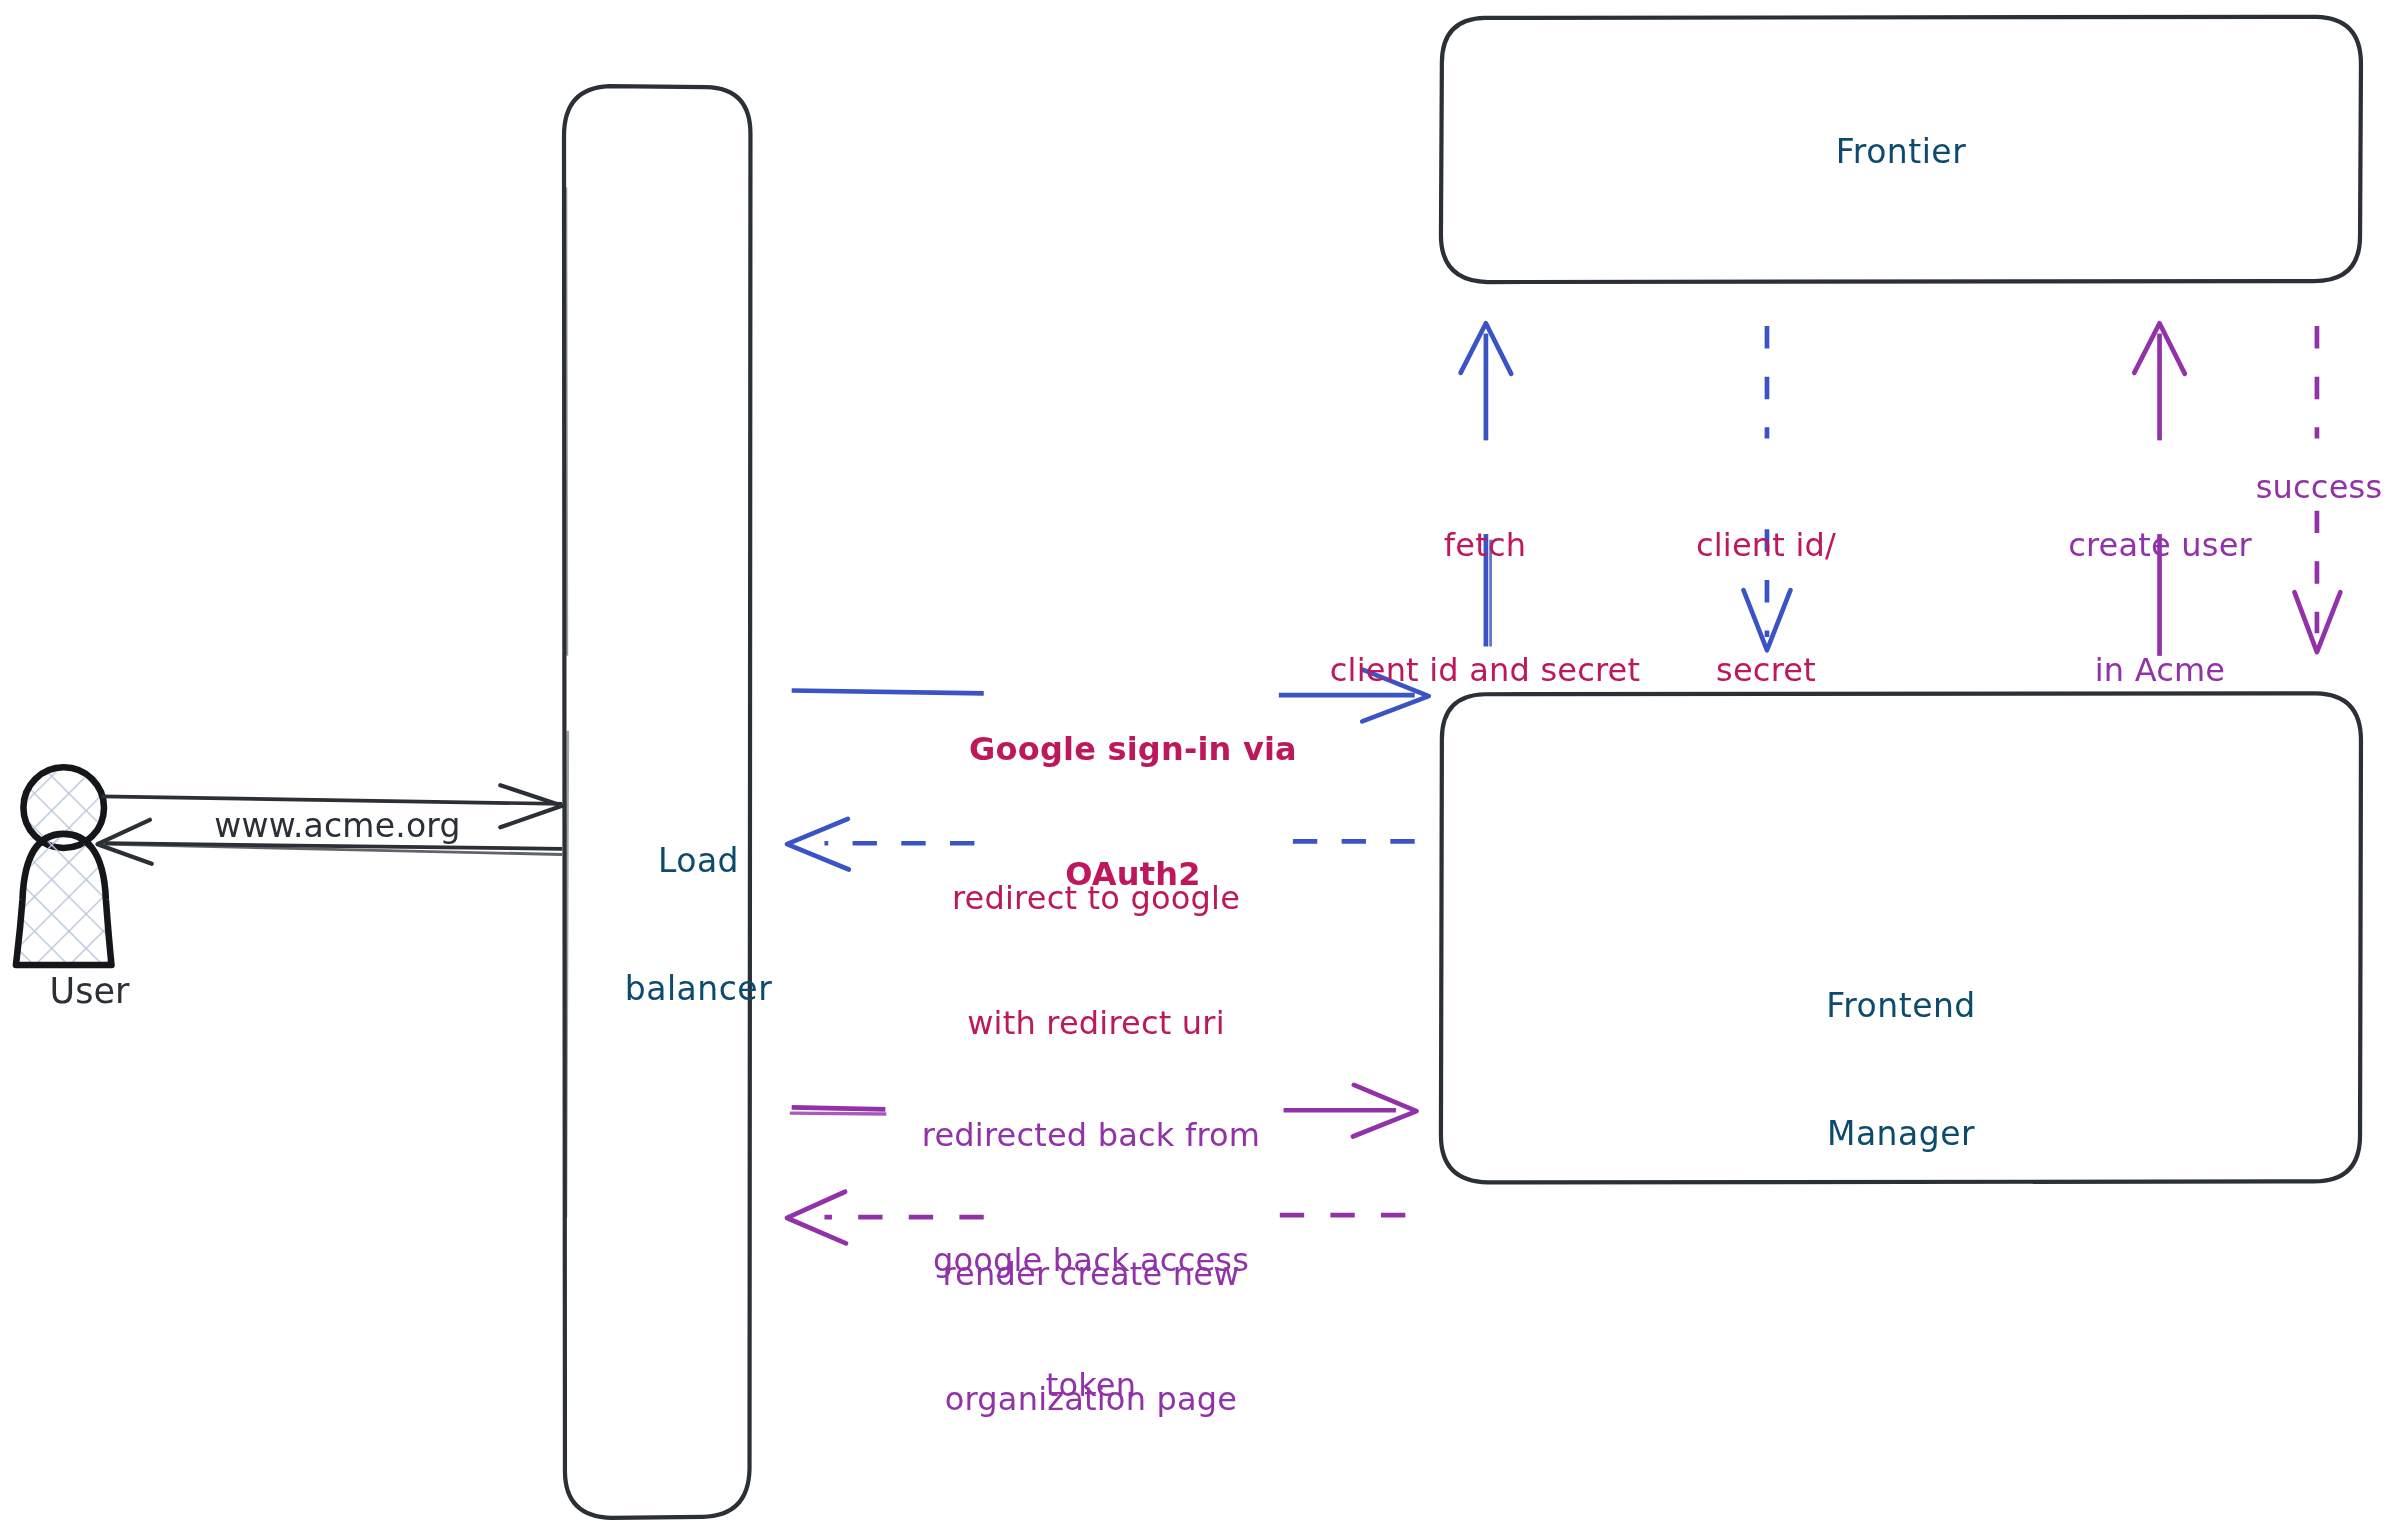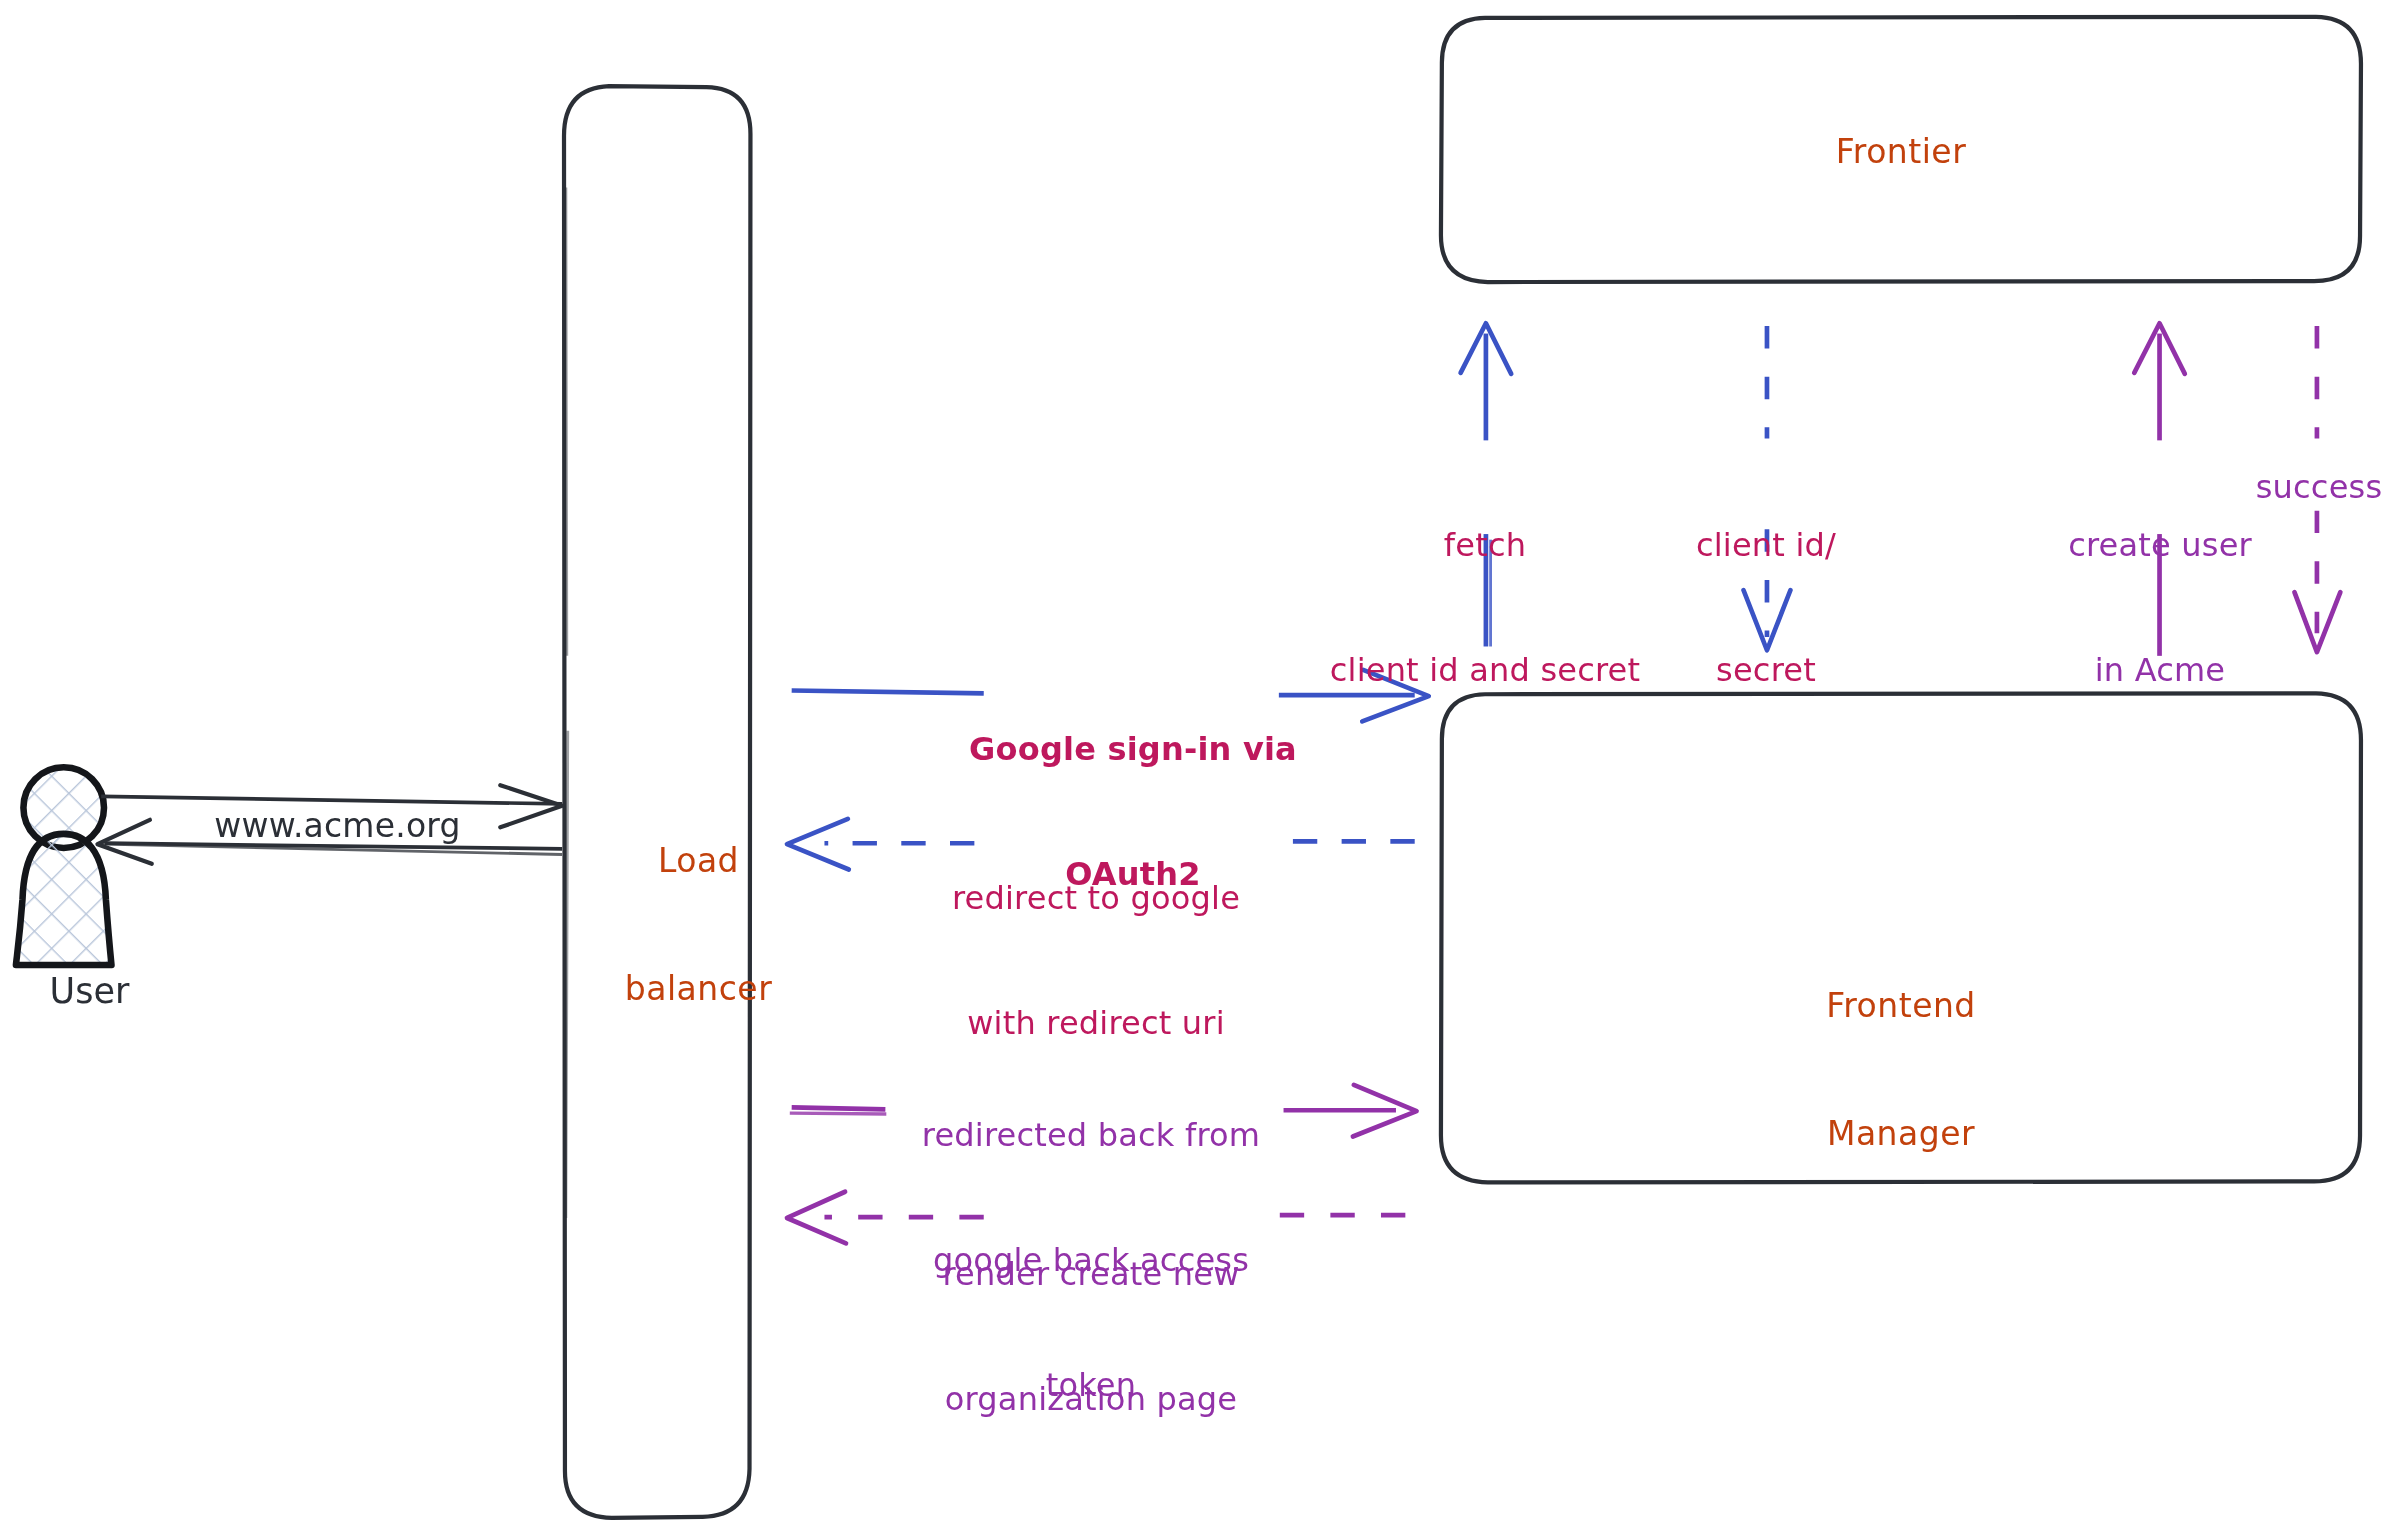--- a/index.html
+++ b/index.html
@@ -27,21 +27,21 @@
   .node-label,
   .edge-label,
   .actor-label {
     position: absolute;
     text-align: center;
     white-space: pre;
     line-height: 1.30;
     pointer-events: none;
   }
   .node-label {
-    color: #c2410c;
+    color: #0c4a6e;
     font-family: "DejaVu Sans", sans-serif;
     font-size: 33px;
     letter-spacing: 0.5px;
   }
   .actor-label {
     color: #14161a;
     font-family: "DejaVu Sans", sans-serif;
     font-size: 35px;
     padding-left: 24px;
   }

